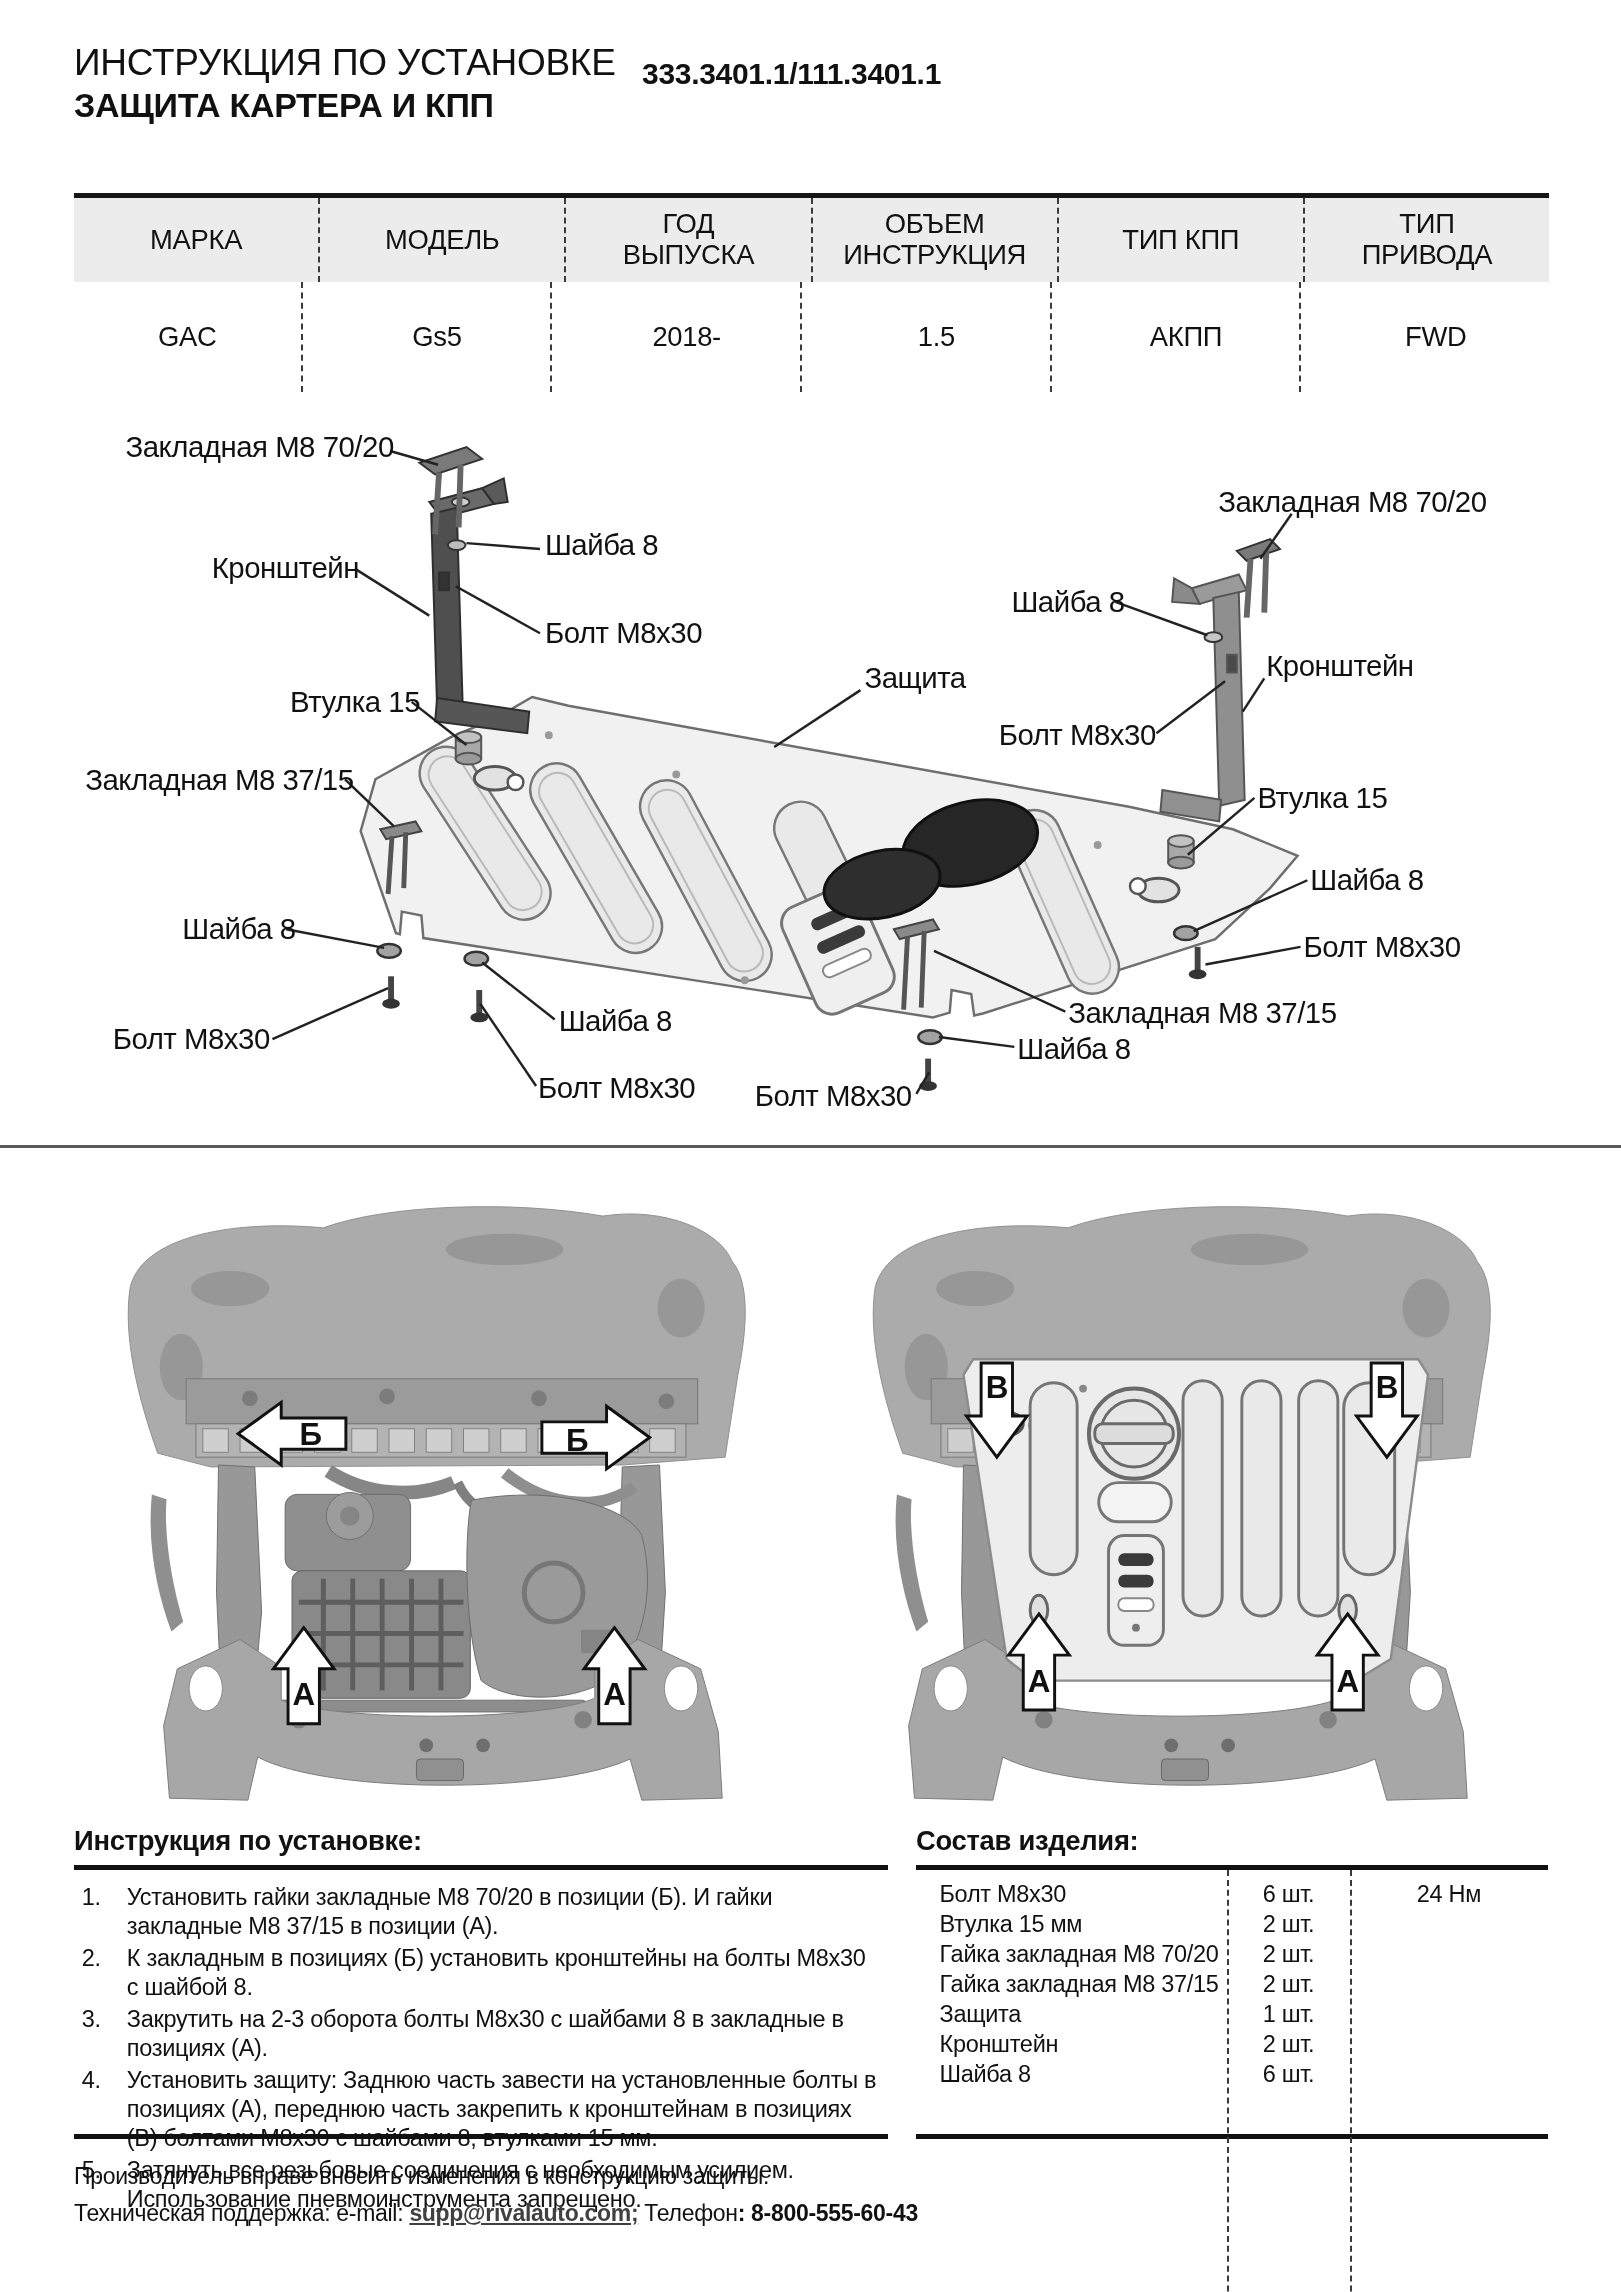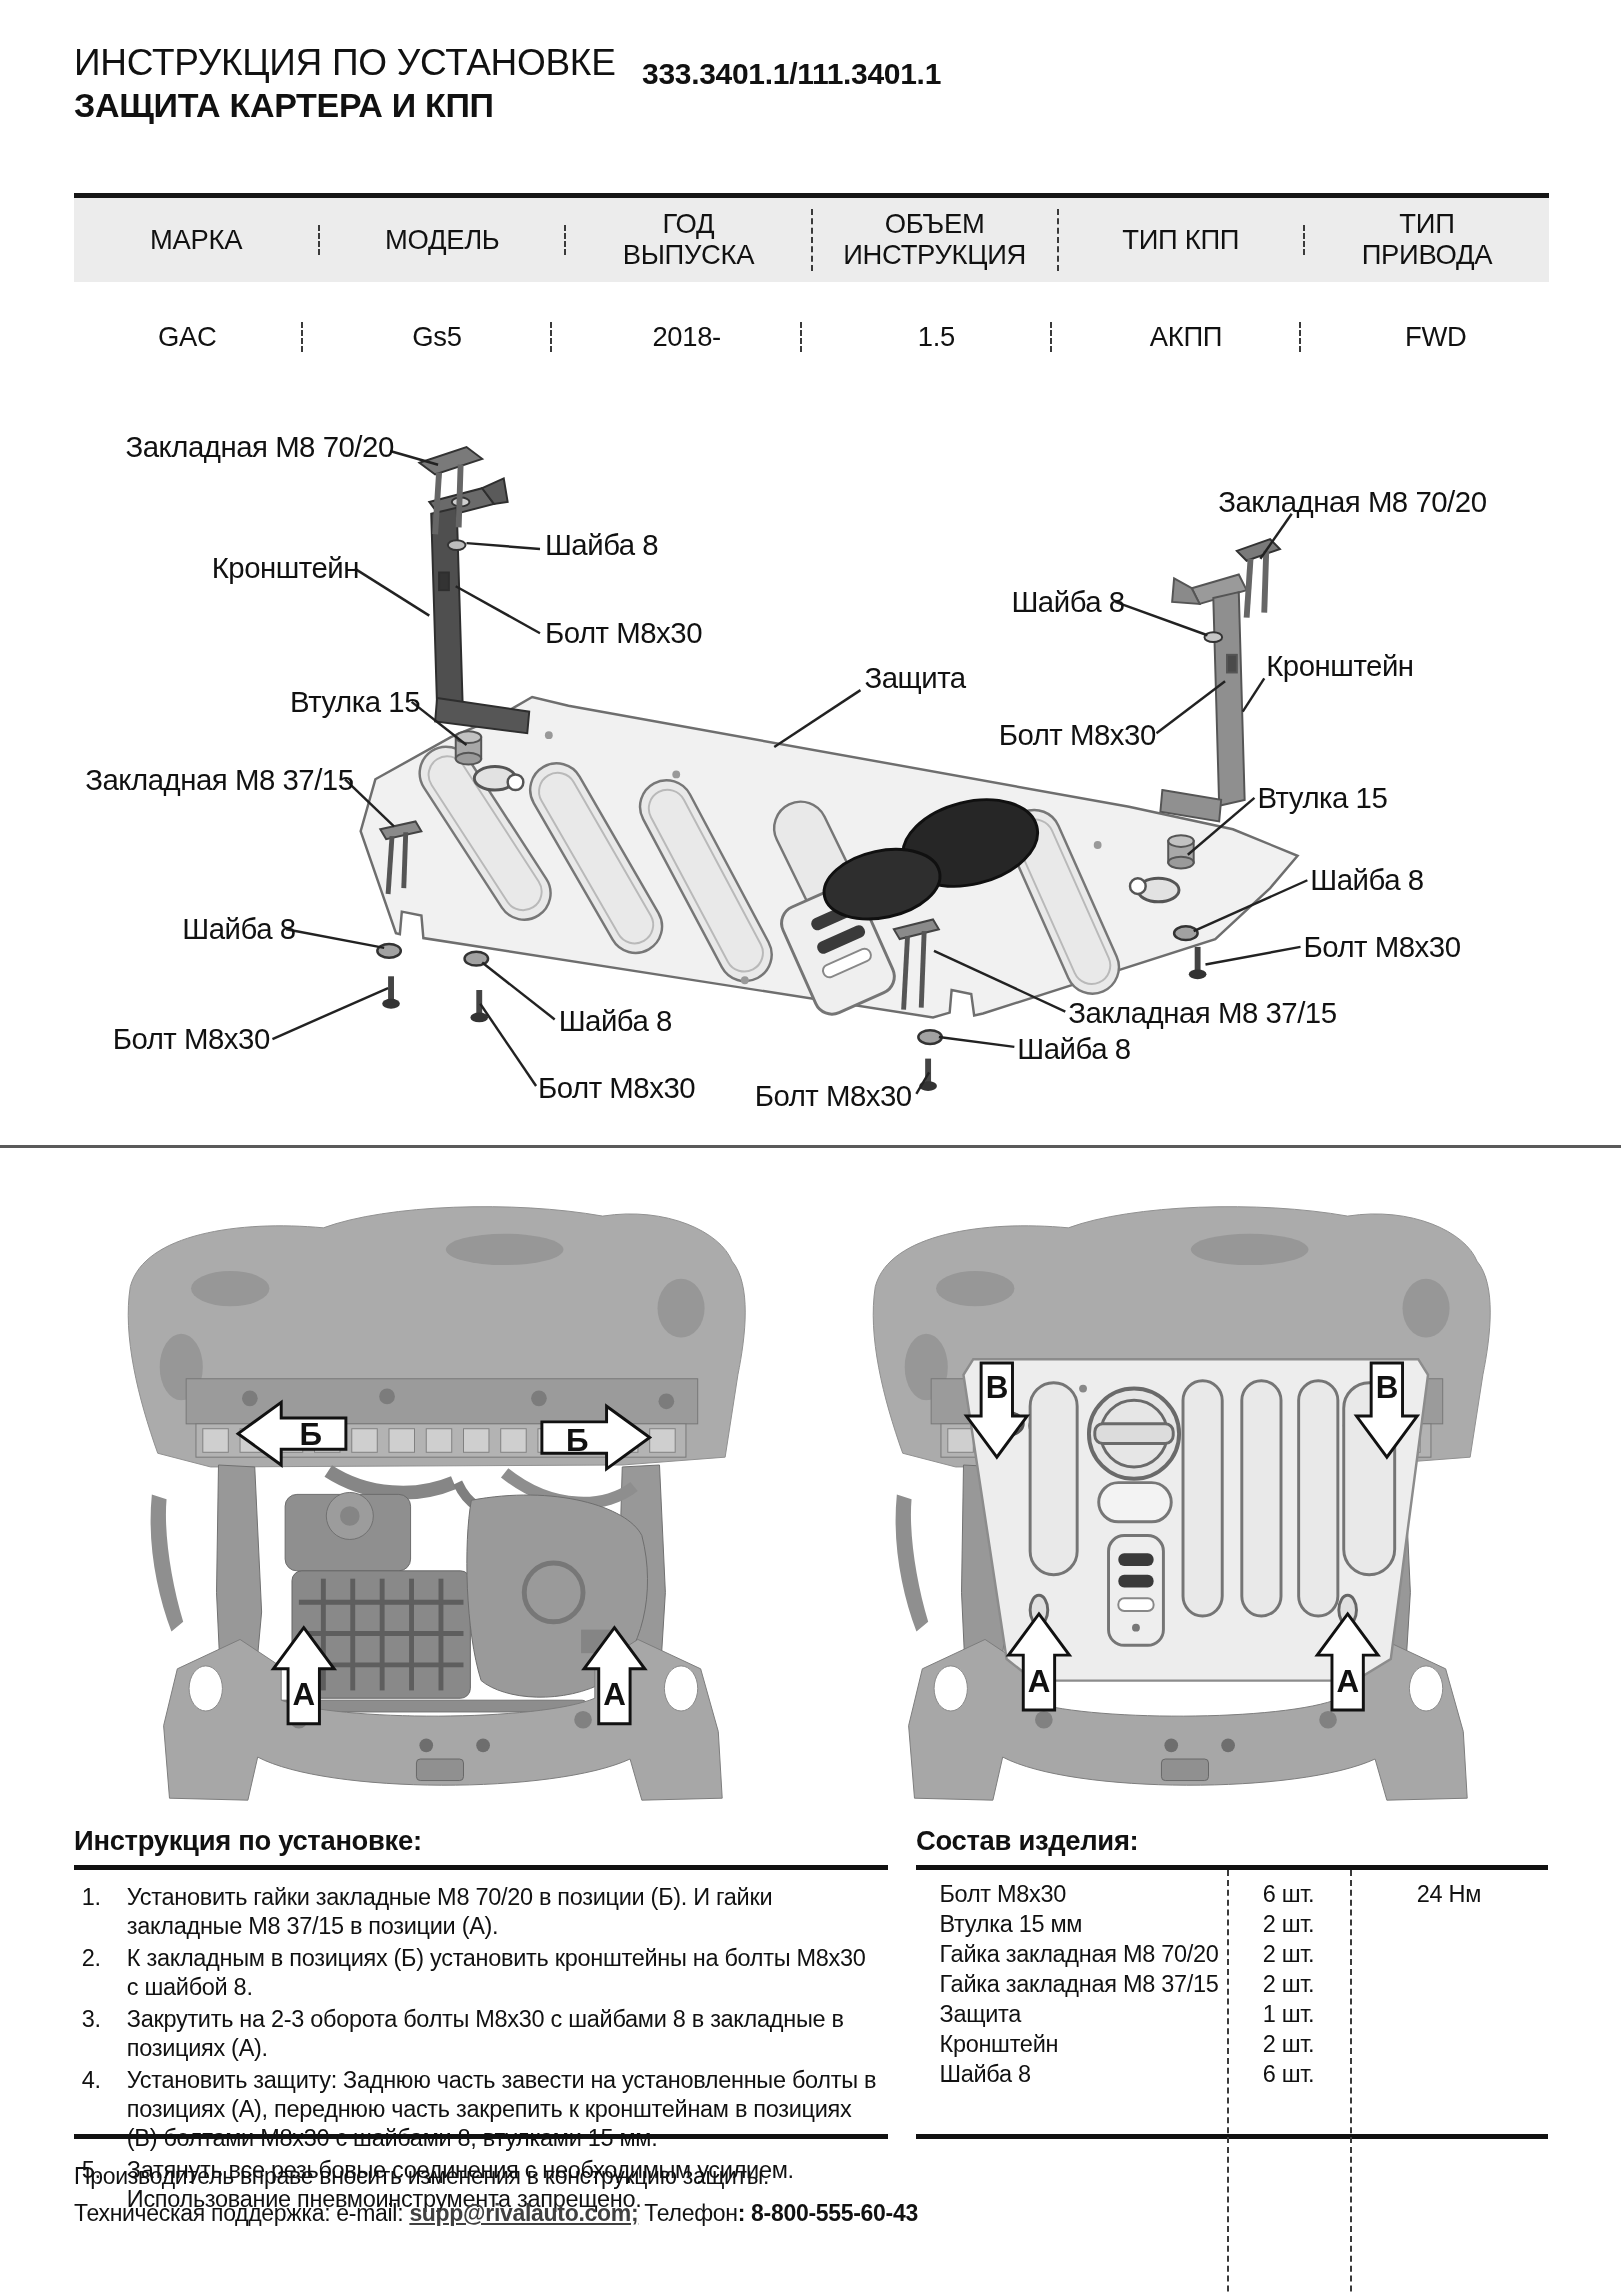--- a/index.html
+++ b/index.html
@@ -5,21 +5,21 @@
   html,body{margin:0;padding:0;background:#888;}
   .page{position:relative;width:1621px;height:2293px;background:#fff;margin:0 auto;
         font-family:"Liberation Sans",sans-serif;color:#111;overflow:hidden;letter-spacing:-0.3px;}
   
   .title-block{position:absolute;left:74px;top:41px;line-height:1.18;}
   .title-1{font-size:37px;font-weight:400;}
   .title-2{font-size:34px;font-weight:700;}
   .part-number{position:absolute;left:642px;top:57px;font-size:30px;font-weight:700;}
   
   .spec-table{position:absolute;left:74px;top:193px;width:1475px;border-top:5.9px solid #161616;}
-  .spec-row{display:flex;align-items:center;}
+  .spec-row{display:flex;}
   .spec-head{background:#ececec;height:84px;}
   .spec-vals{height:110px;gap:21px;}
   .cell{flex:1;display:flex;align-items:center;justify-content:center;text-align:center;
         font-size:27.4px;line-height:1.12;white-space:pre-line;border-right:2px dashed #3a3a3a;}
   .cell:last-child{border-right:none;}
   
   .diagram-svg{position:absolute;left:0;top:392px;}
   .divider{position:absolute;left:0;top:1145px;width:1621px;height:2.9px;background:#5a5a5a;}
   .photo{position:absolute;top:1171px;width:691px;height:637px;}
   .photo-left{left:93px;} .photo-right{left:838px;}

